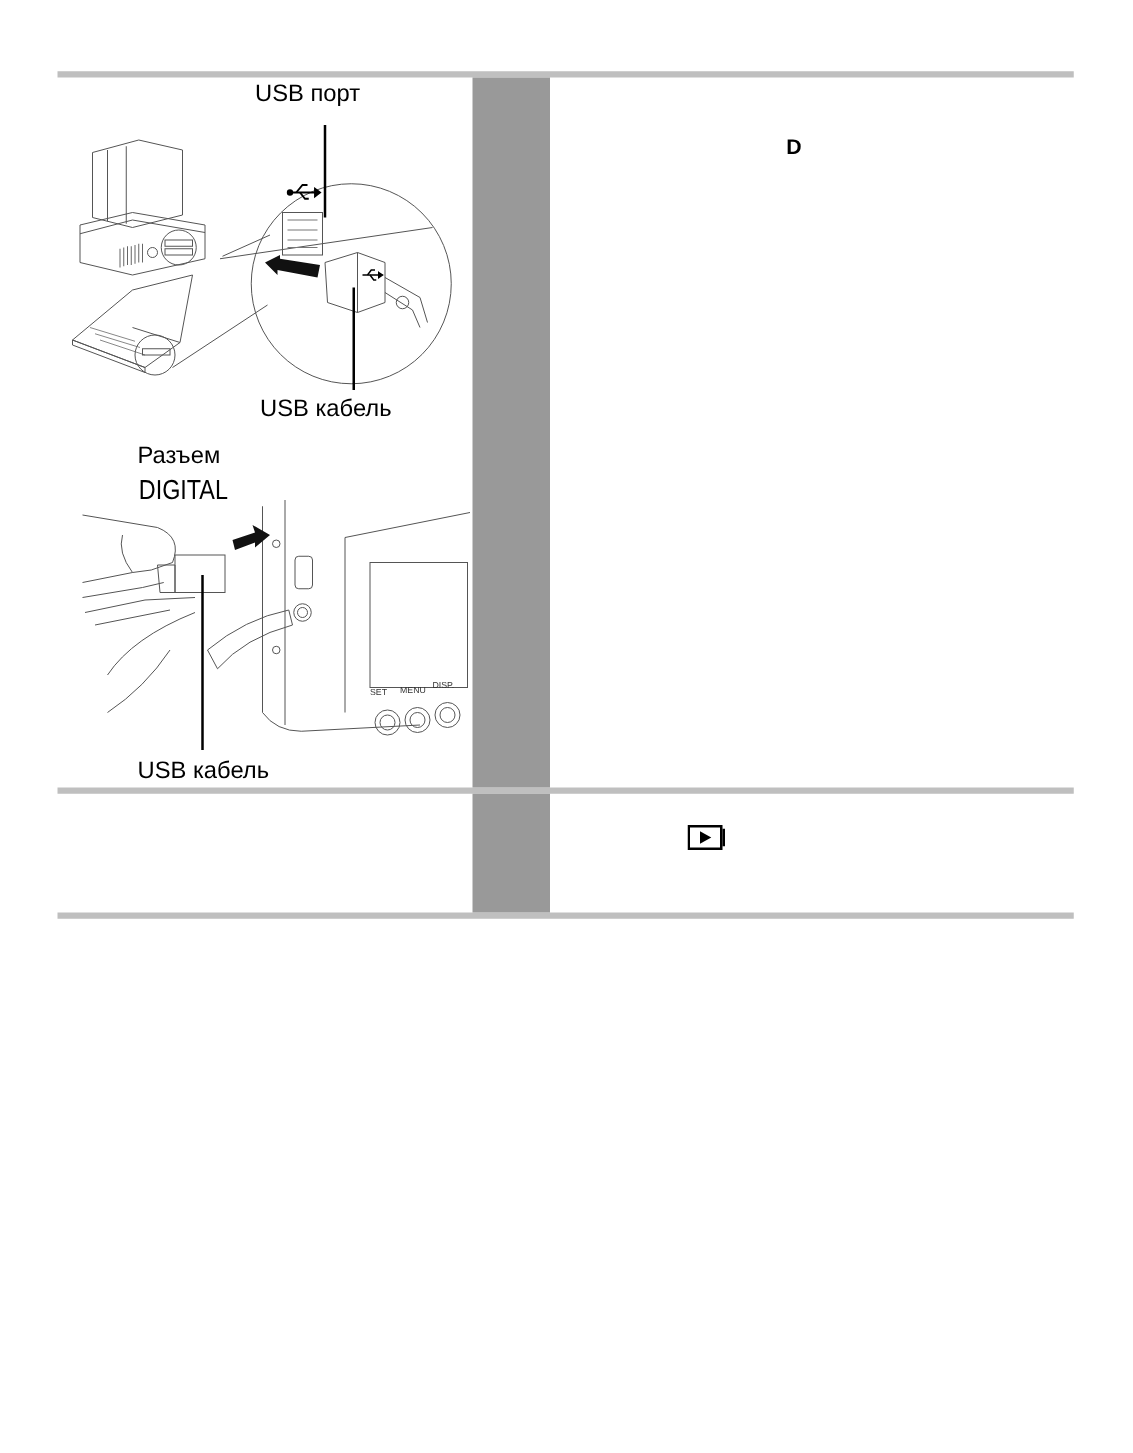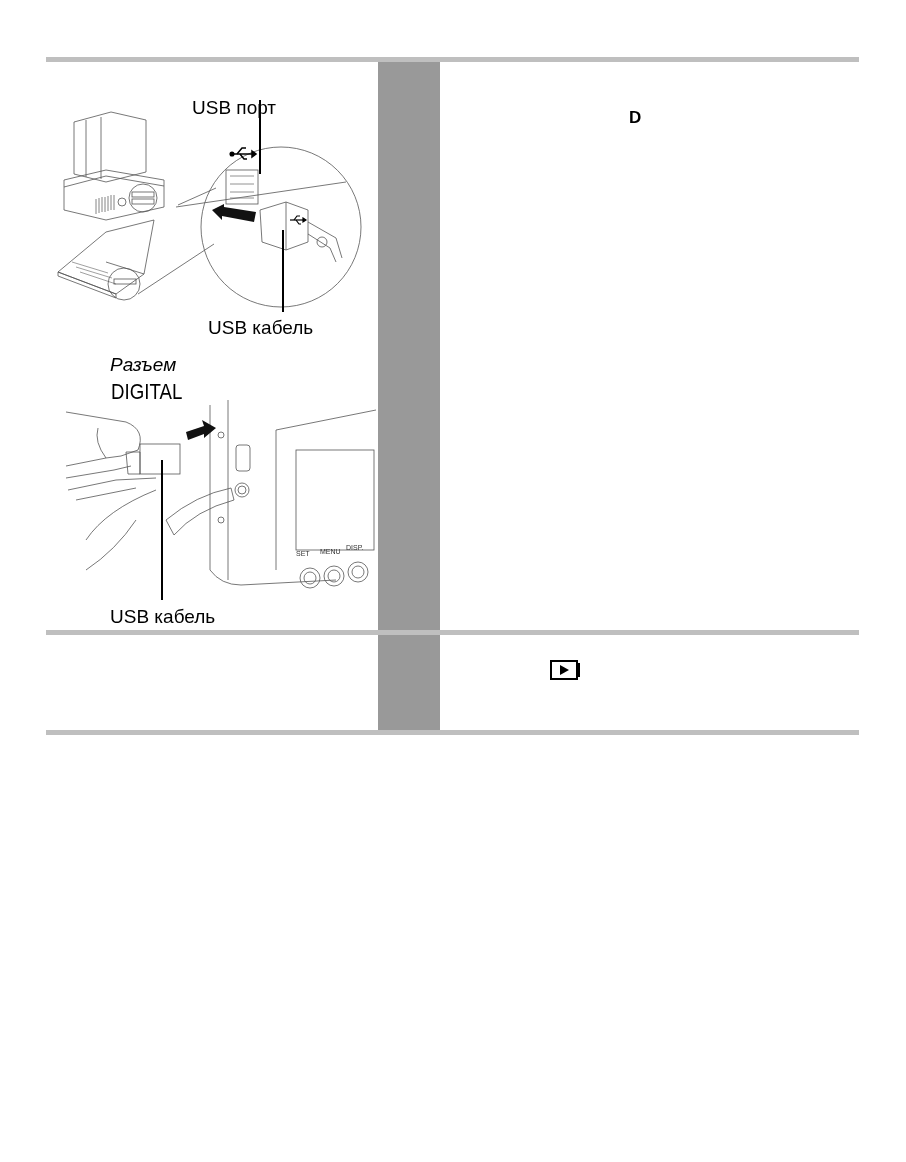--- a/index.html
+++ b/index.html
@@ -17,21 +17,21 @@
 <body>
 
 <div class="rule" style="top:57px;"></div>
 <div class="rule" style="top:630px;"></div>
 <div class="rule" style="top:730px;"></div>
 
 <div class="gray-col" style="top:62px; height:568px;"></div>
 <div class="gray-col" style="top:635px; height:95px;"></div>
 
 <div>
-  <span class="label" style="left:192px; top:66px;margin-top:32px;">USB порт</span>
+  <span class="label" style="left:204px; top:66px;">USB порт</span>
 
   <svg class="illus" style="left:46px; top:62px;" width="332" height="250" viewBox="0 0 332 250">
     <g fill="none" stroke="#555" stroke-width="0.8">
 
       <path d="M28 60 L65 50 L100 58 L100 110 L60 120 L28 112 Z"></path>
       <path d="M40 58 L40 115"></path>
       <path d="M55 55 L55 117"></path>
 
       <path d="M18 118 L60 108 L118 118 L118 145 L60 158 L18 148 Z"></path>
       <path d="M18 125 L60 114 L118 124"></path>
@@ -90,21 +90,21 @@
     <path d="M166 148 L178 142 L178 145 L210 150 L208 160 L176 154 L176 158 Z" fill="#111"></path>
 
     <line x1="214" y1="38" x2="214" y2="112" stroke="#000" stroke-width="2"></line>
     <line x1="237" y1="168" x2="237" y2="250" stroke="#000" stroke-width="2"></line>
   </svg>
 
   <span class="label" style="left:208px; top:318px;">USB кабель</span>
 </div>
 
 <div>
-  <span class="label" style="left:110px; top:355px;font-style:italic;">Разъем</span>
+  <span class="label" style="left:110px; top:355px;">Разъем</span>
   <span class="label digital" style="left:111px; top:381px;">DIGITAL</span>
 
   <svg class="illus" style="left:46px; top:370px;" width="332" height="230" viewBox="0 0 332 230">
     <g fill="none" stroke="#555" stroke-width="0.8">
 
       <path d="M20 42 L80 52 Q100 60 92 80 L75 86 L60 88 L20 96"></path>
       <path d="M52 58 Q48 72 60 88"></path>
       <path d="M20 108 L68 100 L85 96"></path>
       <path d="M22 120 L70 110 L110 108"></path>
       <path d="M30 130 L90 118"></path>

